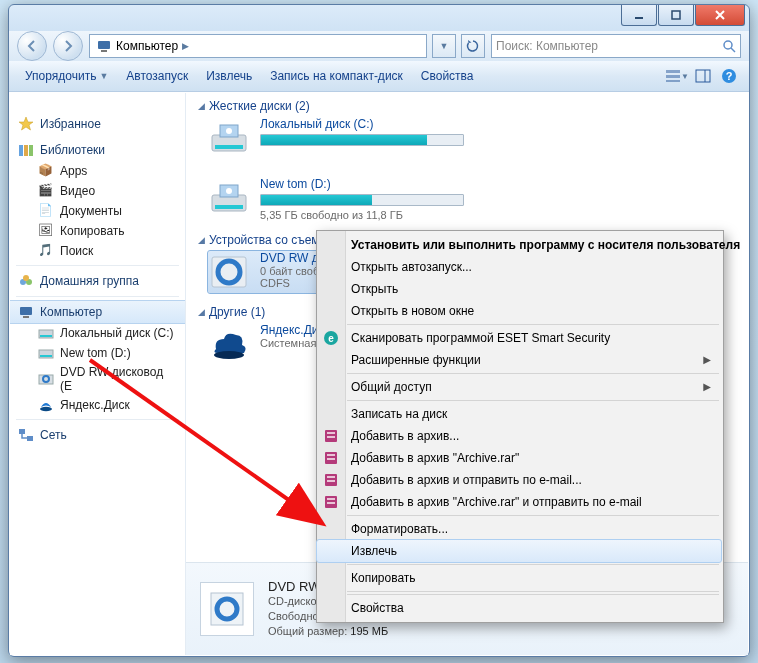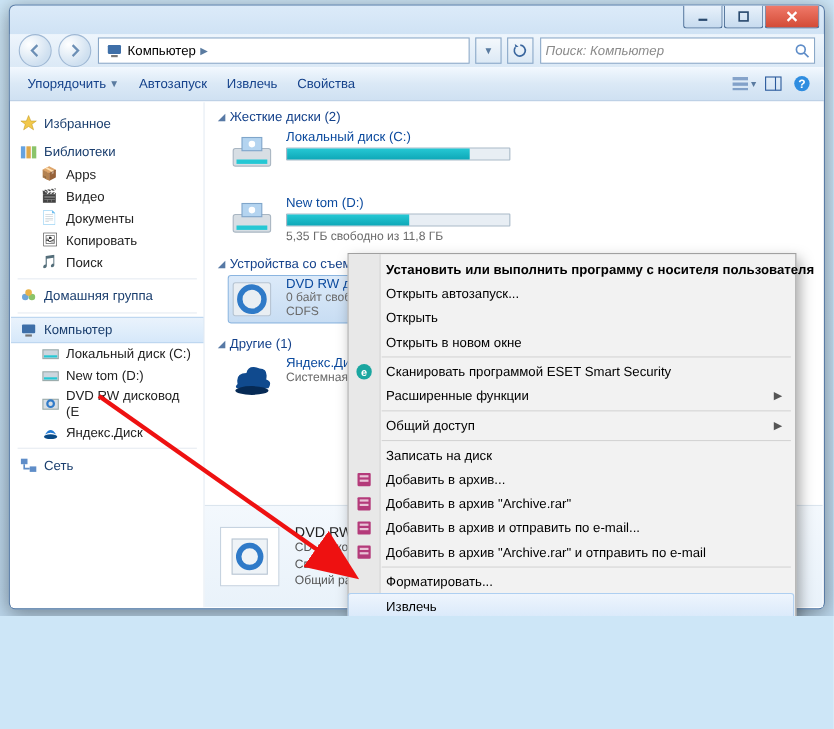--- a/index.html
+++ b/index.html
@@ -1,43 +1,43 @@
 <!DOCTYPE html>
 <html><head>
 <meta charset="utf-8">
 <style>
 html,body{margin:0;padding:0;font-family:"Segoe UI",Tahoma,sans-serif;font-size:12px;background:#cde6f7;color:#000}
-#stage{position:relative;width:758px;height:560px;background:linear-gradient(to bottom,#cde6f7,#bcd7ec);overflow:hidden}
+#stage{position:relative;width:758px;height:663px;background:linear-gradient(to bottom,#cde6f7,#bcd7ec);overflow:hidden}
 
 .win{position:absolute;left:8px;top:4px;right:8px;bottom:6px;border:1px solid #5a7ca5;border-radius:6px;
   background:linear-gradient(to bottom,#dcebf9 0,#c9def2 40px,#fff 40px,#fff 100%);box-shadow:0 4px 18px rgba(0,0,0,.4)}
 .titlebar{height:26px;display:flex;justify-content:flex-end;align-items:flex-start;padding-right:4px}
 .wbtn{width:34px;height:20px;margin-left:1px;border:1px solid #4c6e96;border-top:none;border-radius:0 0 3px 3px;
   background:linear-gradient(to bottom,#e9f2fb,#c7dbef);display:flex;align-items:center;justify-content:center;color:#2a4a6f;font-size:11px}
 .wbtn.close{width:48px;background:linear-gradient(to bottom,#f07a6a,#d34b36);color:#fff;font-weight:bold}
 
 .navrow{height:30px;display:flex;align-items:center;padding:0 8px;gap:6px;
   background:linear-gradient(to bottom,#eef5fc,#dbe9f6)}
 .navbtn{width:28px;height:28px;border-radius:50%;border:1px solid #9fb8d4;
   background:radial-gradient(circle at 30% 30%,#fff,#cfe0f0 70%);display:flex;align-items:center;justify-content:center;color:#6c8fb5}
 .addrbar{flex:1;display:flex;align-items:center;height:22px;border:1px solid #8aa8c8;background:#fff}
 .addrbar .seg{padding:0 6px;height:100%;display:flex;align-items:center;gap:4px}
 .arrow{font-size:9px;color:#5a7ba0}
 .refbtn{width:22px;height:22px;border:1px solid #8aa8c8;background:linear-gradient(to bottom,#f4f8fc,#dce9f5);margin-left:-1px;display:flex;align-items:center;justify-content:center;color:#3a669e}
-.searchbox{width:240px;height:22px;border:1px solid #8aa8c8;background:#fff;display:flex;align-items:center;padding:0 4px;color:#8a8a8a;font-style:italic;position:relative}
+.searchbox{width:240px;height:22px;border:1px solid #8aa8c8;background:#fff;display:flex;align-items:center;padding:0 4px;color:#8a8a8a;position:relative}
 .searchbox svg{position:absolute;right:4px}
 
 .toolbar{height:30px;display:flex;align-items:center;padding:0 8px;gap:2px;
   background:linear-gradient(to bottom,#f2f8fe,#dbe9f6,#cfe1f2);border-bottom:1px solid #b7cde4}
 .tbtn{padding:4px 8px;color:#15428b;border-radius:2px;display:flex;align-items:center;gap:3px}
 .tsp{flex:1}
 .icobtn{width:24px;height:22px;display:flex;align-items:center;justify-content:center;color:#2a5a9c}
 
 .body{position:absolute;top:88px;left:1px;right:1px;bottom:1px;display:flex;background:#fff}
-.sidebar{width:175px;border-right:1px solid #e4ecf4;overflow:hidden;padding:4px 0}
+.sidebar{width:175px;border-right:1px solid #e4ecf4;overflow:hidden;padding:16px 0}
 .sbgroup{margin:4px 0}
 .sbhead{display:flex;align-items:center;gap:6px;padding:3px 8px;color:#1a3e6e}
 .sbhead .ic{width:16px;height:16px;display:flex;align-items:center;justify-content:center}
 .sbitem{display:flex;align-items:center;gap:6px;padding:2px 8px 2px 28px;color:#222}
 .sbitem .ic{width:16px;height:16px}
 .sbhead.sel{background:linear-gradient(to bottom,#eaf3fc,#d6e8fa);outline:1px solid #b7d3ef}
 hr.sbsep{border:none;border-top:1px solid #e6ecf2;margin:4px 6px}
 
 .content{flex:1;position:relative;overflow:hidden}
 .grp{padding:6px 12px}
@@ -137,20 +137,21 @@
       </div>
     </div>
 
     <div class="toolbar">
       <div class="tbtn">
           <span>Упорядочить</span> 
           <span class="arrow">▼</span>
         </div>
       <div class="tbtn">Автозапуск</div>
       <div class="tbtn">Извлечь</div>
+      <div class="tbtn">Запись на компакт-диск</div>
       <div class="tbtn">Свойства</div>
       <div class="tsp"></div>
       <div class="icobtn">
         <svg width="16" height="14">
             <rect x="1" y="1" width="14" height="3" fill="currentColor" opacity=".5"></rect>
             <rect x="1" y="6" width="14" height="3" fill="currentColor" opacity=".5"></rect>
             <rect x="1" y="11" width="14" height="2" fill="currentColor" opacity=".5"></rect>
           </svg>
         <span class="arrow" style="font-size:8px">▼</span>
       </div>

